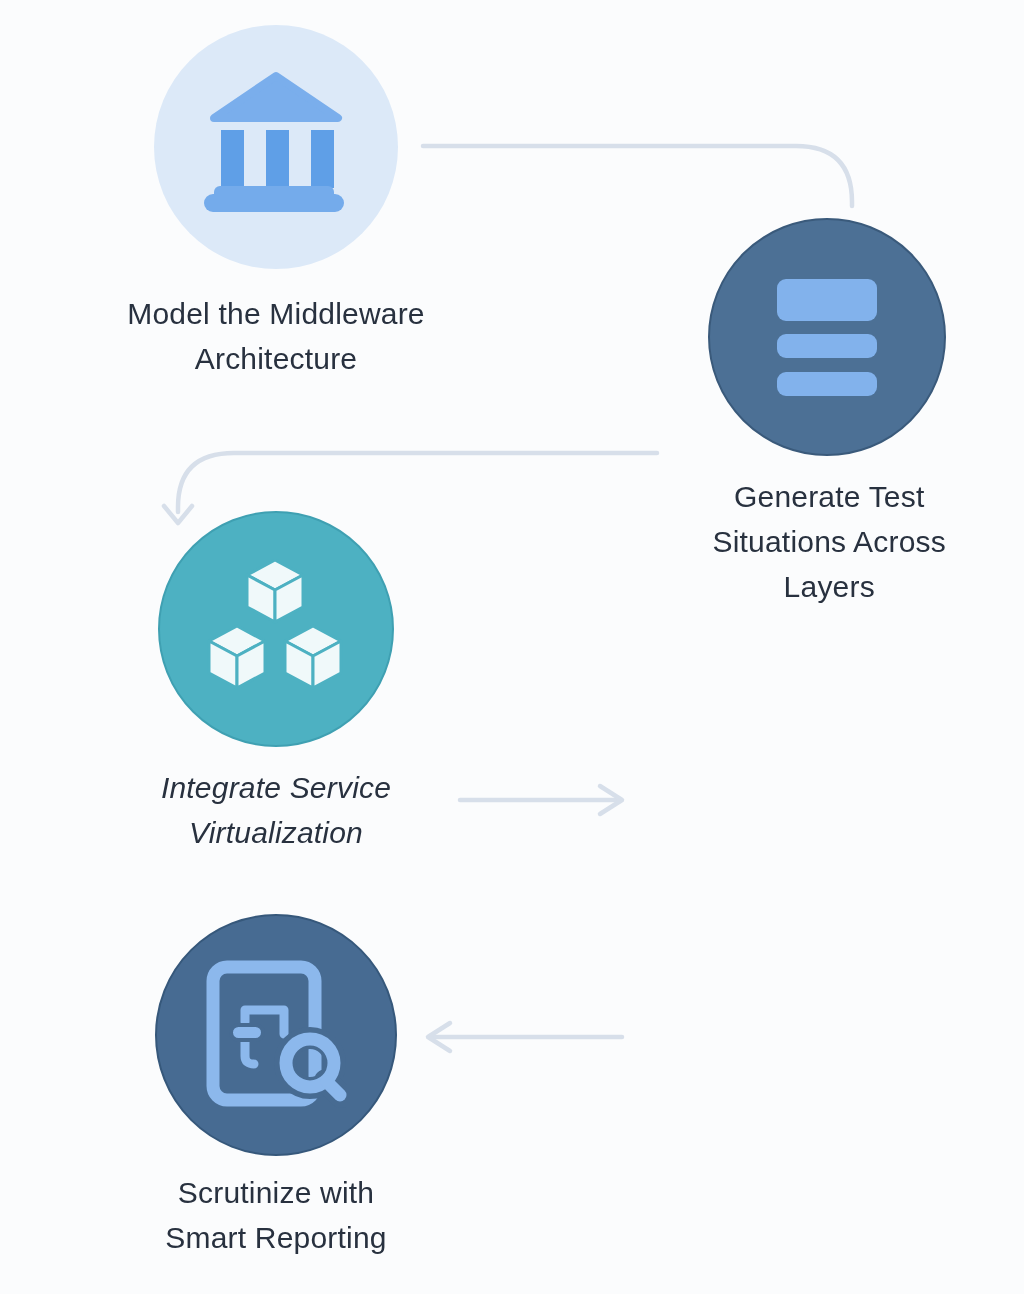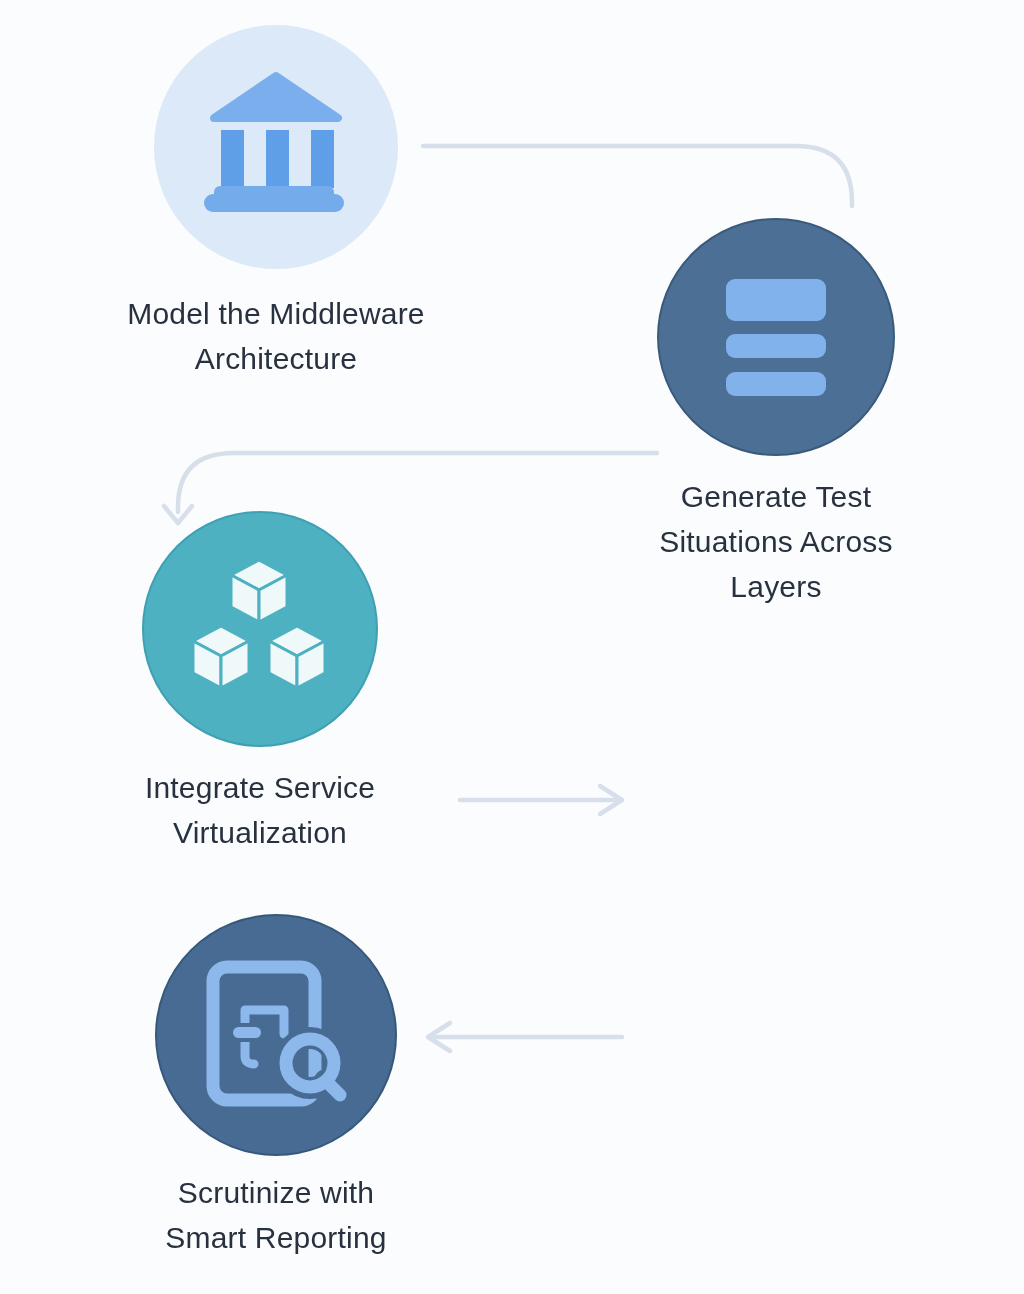--- a/index.html
+++ b/index.html
@@ -22,24 +22,24 @@
   }
   .label{
     white-space:pre-line;text-align:center;
     color:var(--label-text,#28313f);
     font-size:30px;line-height:45px;font-weight:500;letter-spacing:.2px;
   }
   
   .step1{left:56px;top:25px;width:440px;}
   .step1 .circle{width:244px;height:244px;background:var(--step1-circle);}
   .step1 .label{margin-top:22px;}
-  .step2{left:606px;top:218px;width:340px;}
+  .step2{left:606px;top:218px;width:340px;align-items:flex-end;}
   .step2 .circle{width:238px;height:238px;background:var(--step2-circle);border:2px solid var(--step2-edge);}
   .step2 .label{margin-top:18px;}
-  .step3{left:60px;top:511px;width:400px;}
+  .step3{left:76px;top:511px;width:400px;font-style:italic;}
   .step3 .circle{width:236px;height:236px;background:var(--step3-circle);border:2px solid var(--step3-edge);}
   .step3 .label{margin-top:18px;}
   .step4{left:609px;top:698px;width:340px;}
   .step4 .circle{width:232px;height:232px;background:var(--step4-circle);}
   .step4 .label{margin-top:18px;}
   .step5{left:96px;top:914px;width:360px;}
   .step5 .circle{width:242px;height:242px;background:var(--step5-circle);border:2px solid var(--step5-edge);}
   .step5 .label{margin-top:14px;}
   
   .bank-roof{fill:var(--step1-icon-light);stroke:var(--step1-icon-light);stroke-width:8;stroke-linejoin:round;}

